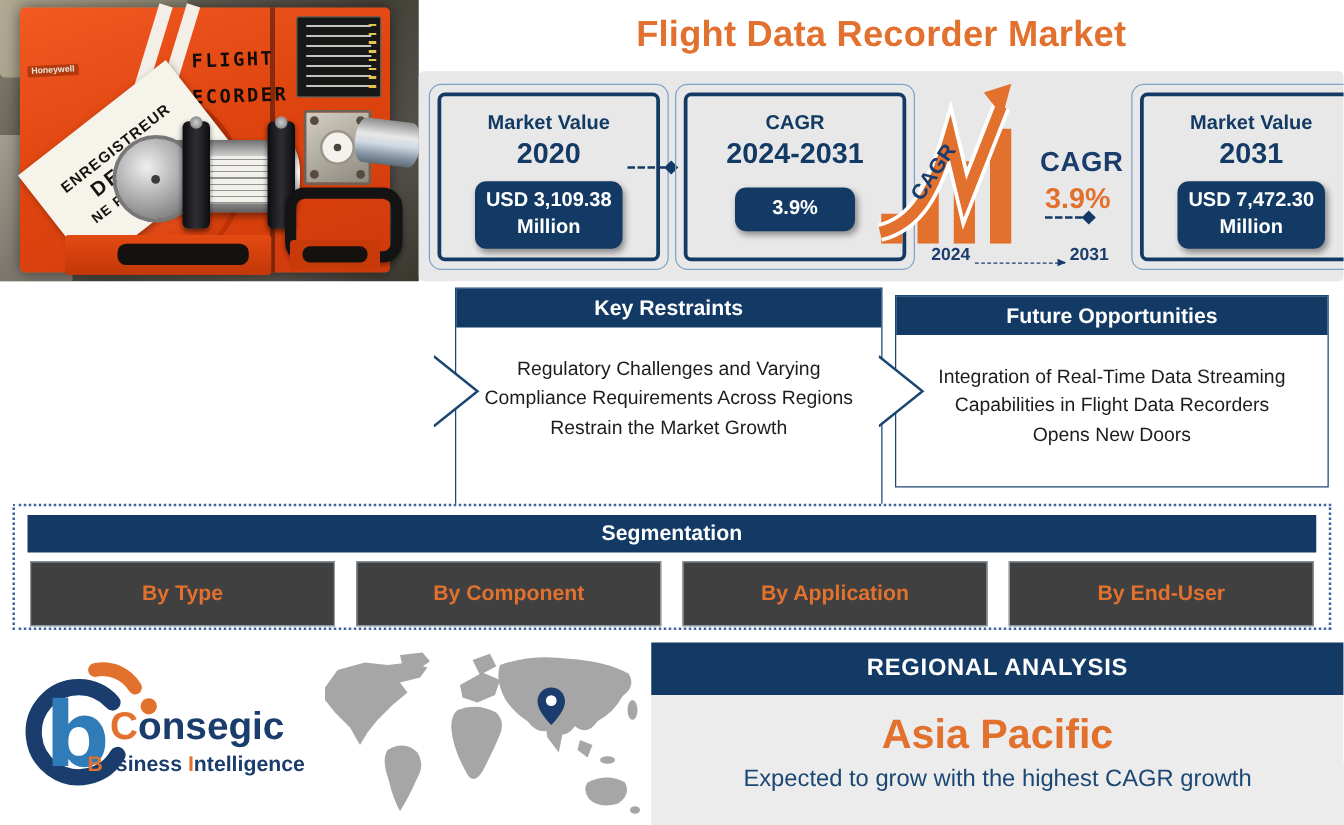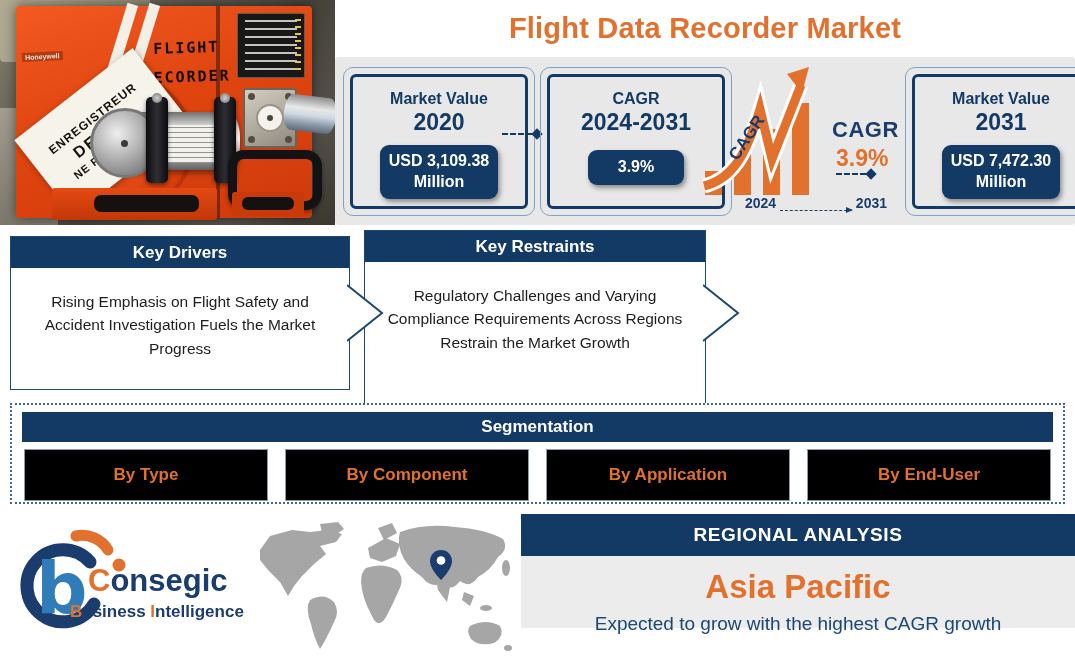--- a/index.html
+++ b/index.html
@@ -82,25 +82,25 @@
   .insight.b{left:364px;top:230px;width:342px;height:176px;}
   .insight.c{left:716px;top:236px;width:347px;height:154px;}
   .insight-header{height:31px;background:#123a64;color:#fff;font-size:17px;font-weight:bold;display:flex;align-items:center;justify-content:center;}
   .insight-body{padding:22px 22px 0;text-align:center;color:#1d1d1d;font-size:15.5px;line-height:1.5;}
   .chevron{position:absolute;z-index:5;}
 
   
   .segmentation{position:absolute;left:10px;top:403px;width:1055px;height:101px;border:2px dotted #3d66a0;box-sizing:border-box;background:#fff;}
   .seg-header{margin:7px 10px 0;height:30px;background:#123a64;color:#fff;font-size:17px;font-weight:bold;display:flex;align-items:center;justify-content:center;}
   .seg-row{margin:7px 12px 0;display:flex;gap:17px;}
-  .seg-box{flex:1;height:50px;background:#000000;border:1.5px solid #8d99a5;display:flex;align-items:center;justify-content:center;color:#e2712e;font-size:17px;font-weight:bold;}
+  .seg-box{flex:1;height:50px;background:#404040;border:1.5px solid #8d99a5;display:flex;align-items:center;justify-content:center;color:#e2712e;font-size:17px;font-weight:bold;}
 
   
   .regional-header{position:absolute;left:521px;top:514px;width:554px;height:42px;background:#123a64;color:#fff;font-size:19px;font-weight:800;letter-spacing:.6px;display:flex;align-items:center;justify-content:center;}
-  .regional-body{position:absolute;left:521px;top:556px;width:554px;height:72px;background:#ececec;text-align:center;}
+  .regional-body{position:absolute;left:521px;top:556px;width:554px;height:104px;background:#ececec;text-align:center;}
   .regional-region{margin-top:12px;color:#e2712e;font-size:33px;font-weight:800;}
   .regional-sub{margin-top:7px;color:#1b4773;font-size:19px;}
   .logo-svg{position:absolute;left:12px;top:518px;}
   .map-svg{position:absolute;left:250px;top:520px;}
 </style>
 </head>
 <body>
 
 <div id="infographic">
 
@@ -213,27 +213,27 @@
         <div class="stat-l1">Market Value</div>
         <div class="stat-l2">2031</div>
         <div class="stat-pill">
           <div>USD 7,472.30</div>
           <div>Million</div>
         </div>
       </div>
     </div>
   </div>
 
-  <div class="insight a">
-    <div class="insight-header">Key Drivers</div>
-    <div class="insight-body">Rising Emphasis on Flight Safety and Accident Investigation Fuels the Market Progress</div>
-  </div>
   <div class="insight b">
     <div class="insight-header">Key Restraints</div>
     <div class="insight-body">Regulatory Challenges and Varying Compliance Requirements Across Regions Restrain the Market Growth</div>
+  </div>
+  <div class="insight c">
+    <div class="insight-header">Future Opportunities</div>
+    <div class="insight-body">Integration of Real-Time Data Streaming Capabilities in Flight Data Recorders Opens New Doors</div>
   </div>
 
   <svg class="chevron" style="left:347px;top:283px;" width="44" height="60">
     <polygon points="0,2 35,30 0,58" fill="#ffffff"></polygon>
     <path d="M0,2 L35,30 L0,58" fill="none" stroke="#1b4773" stroke-width="2"></path>
   </svg>
   <svg class="chevron" style="left:703px;top:283px;" width="44" height="60">
     <polygon points="0,2 35,30 0,58" fill="#ffffff"></polygon>
     <path d="M0,2 L35,30 L0,58" fill="none" stroke="#1b4773" stroke-width="2"></path>
   </svg>

